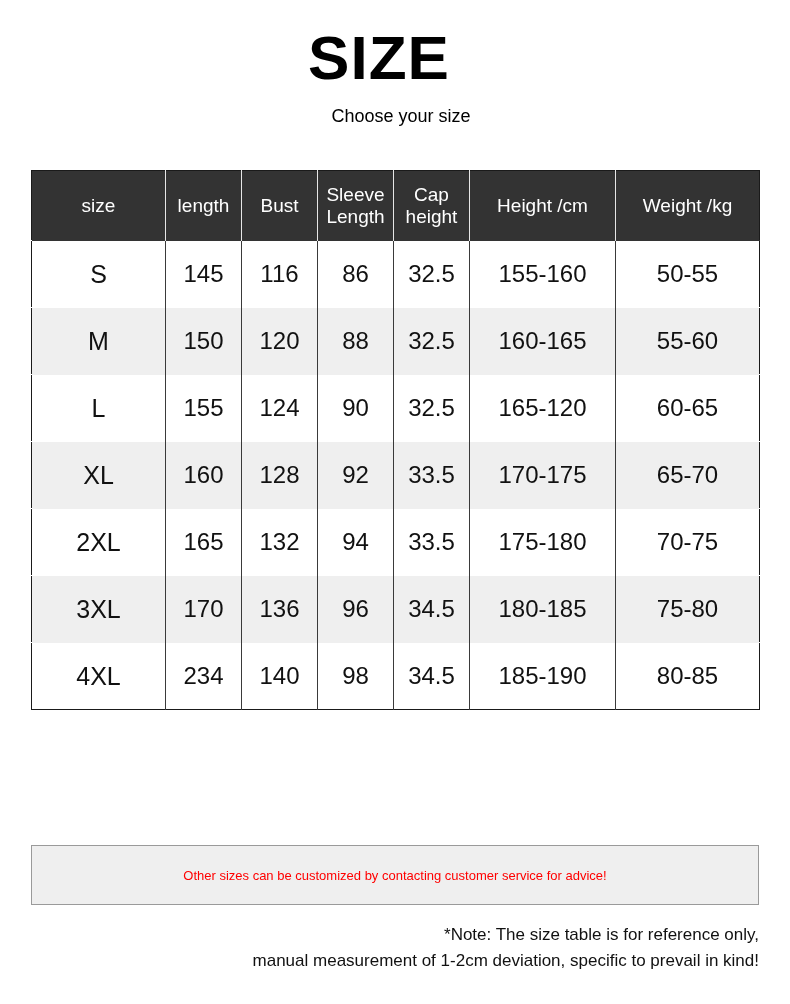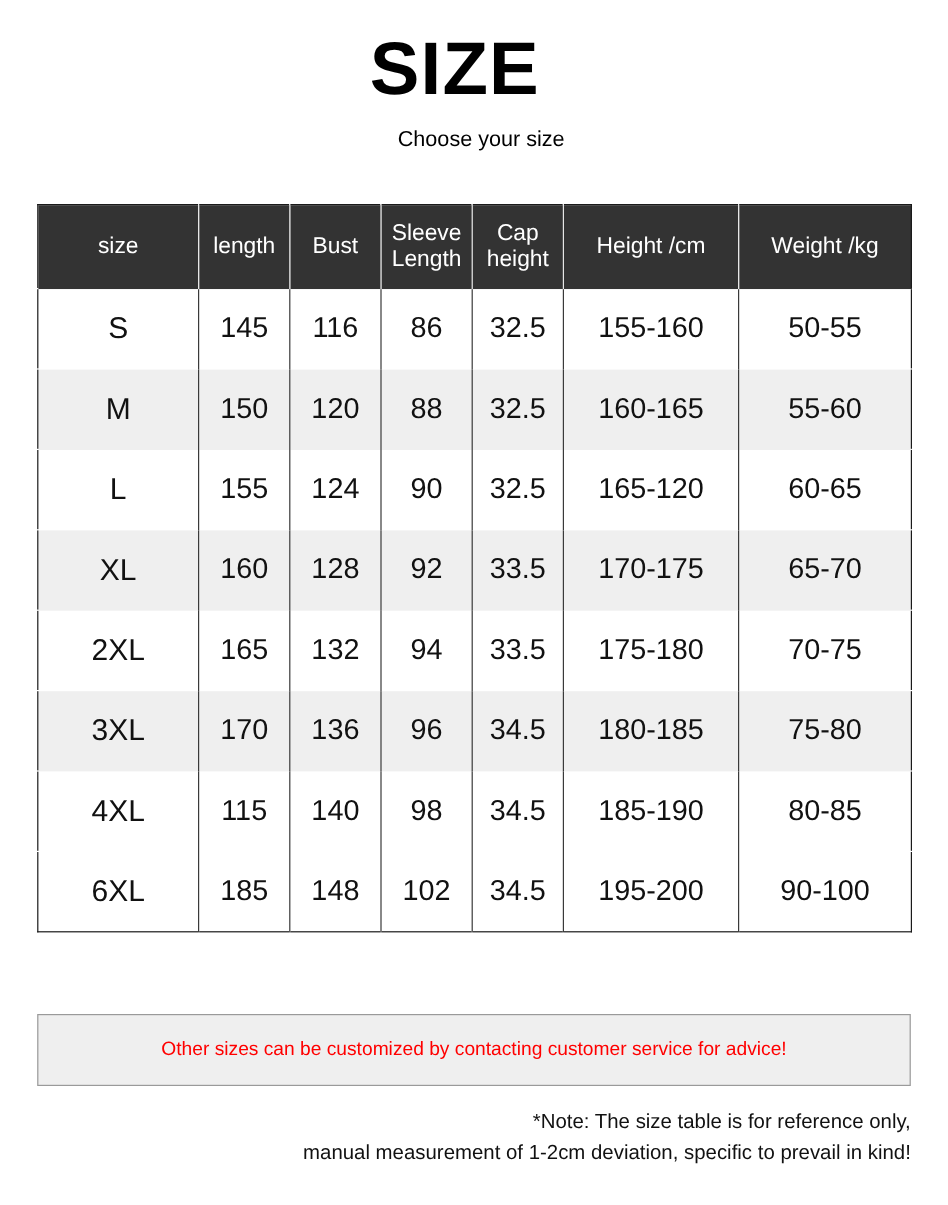--- a/index.html
+++ b/index.html
@@ -100,21 +100,21 @@
   .notice {
     position: absolute;
     left: 31px;
     top: 845px;
     width: 728px;
     height: 60px;
     box-sizing: border-box;
     background: #efefef;
     border: 1px solid #9a9a9a;
     color: #ff0000;
-    font-size: 16px;
+    font-size: 13px;
     display: flex;
     align-items: center;
     justify-content: center;
     text-align: center;
   }
 
   
   .footnote {
     position: absolute;
     left: 31px;
@@ -225,36 +225,27 @@
             <td class="size-cell">3XL</td>
             <td>170</td>
             <td>136</td>
             <td>96</td>
             <td>34.5</td>
             <td>180-185</td>
             <td>75-80</td>
           </tr>
           <tr class="row-odd">
             <td class="size-cell">4XL</td>
-            <td>115</td>
+            <td>234</td>
             <td>140</td>
             <td>98</td>
             <td>34.5</td>
             <td>185-190</td>
             <td>80-85</td>
           </tr>
-          <tr class="row-odd">
-            <td class="size-cell">6XL</td>
-            <td>185</td>
-            <td>148</td>
-            <td>102</td>
-            <td>34.5</td>
-            <td>195-200</td>
-            <td>90-100</td>
-          </tr>
         </tbody>
     </table>
   </div>
 
   <div class="notice">
     <span>Other sizes can be customized by contacting customer service for advice!</span>
   </div>
 
   <div class="footnote">
     <span>*Note: The size table is for reference only,</span>

